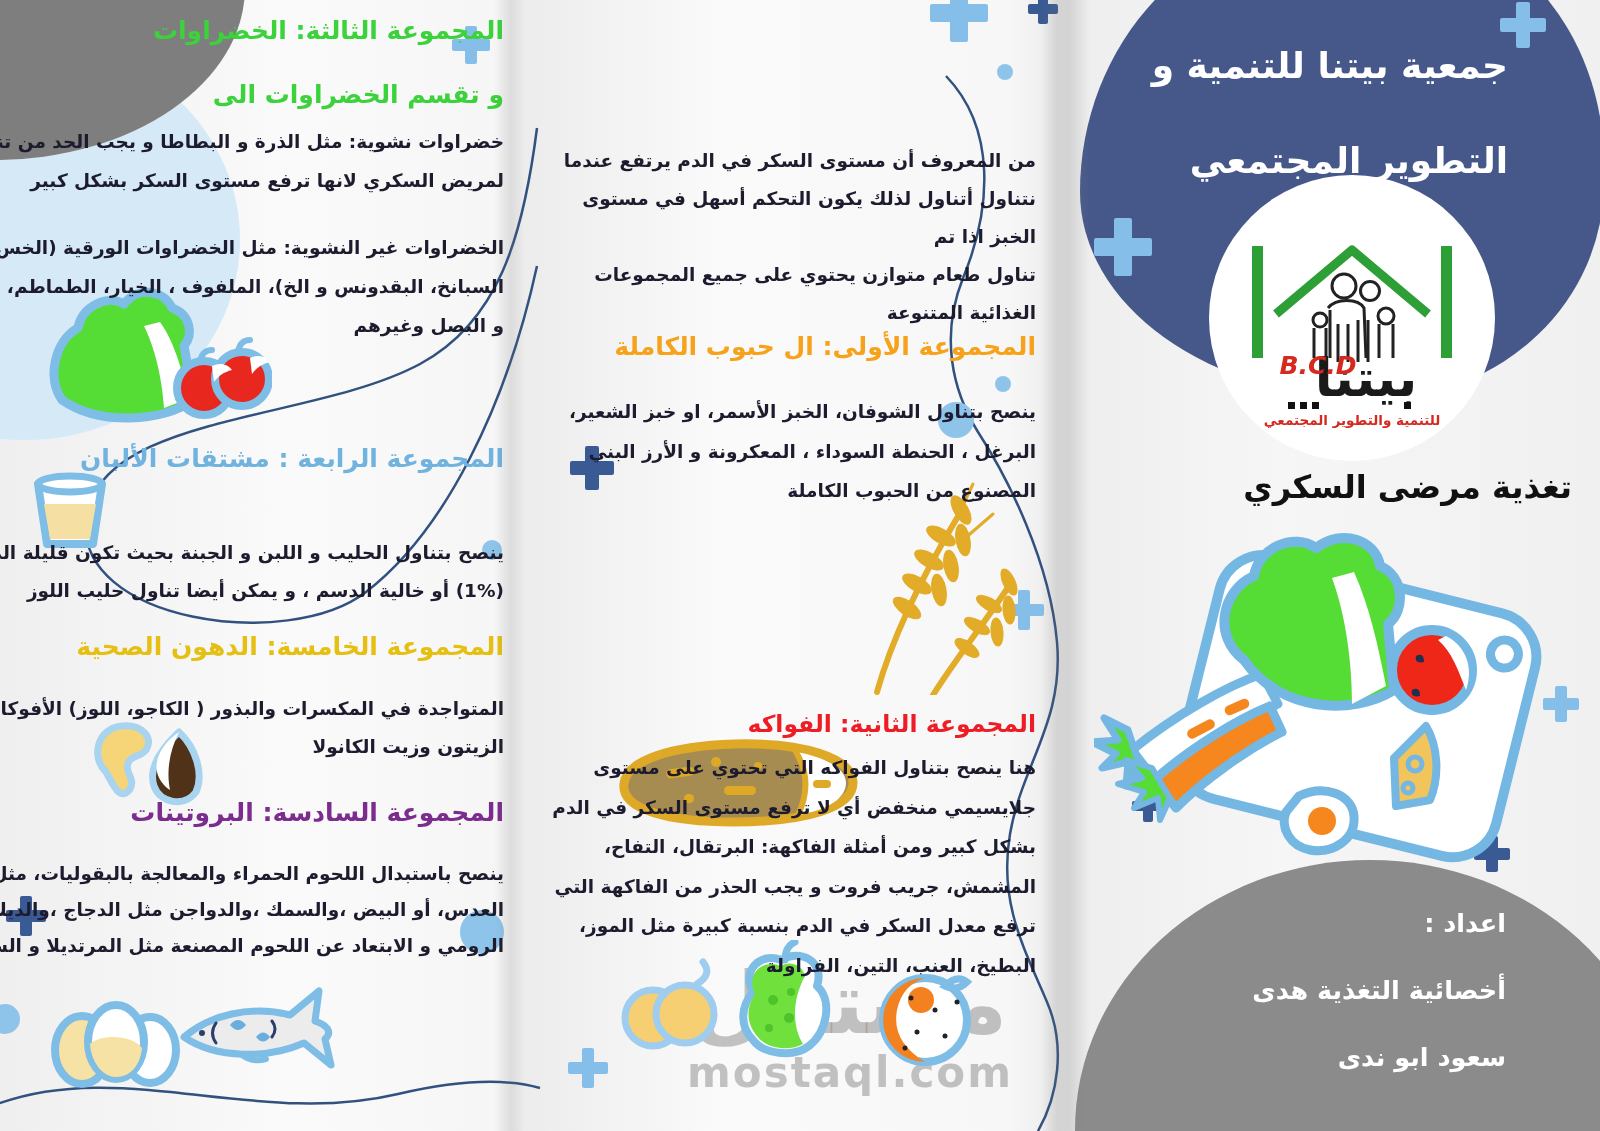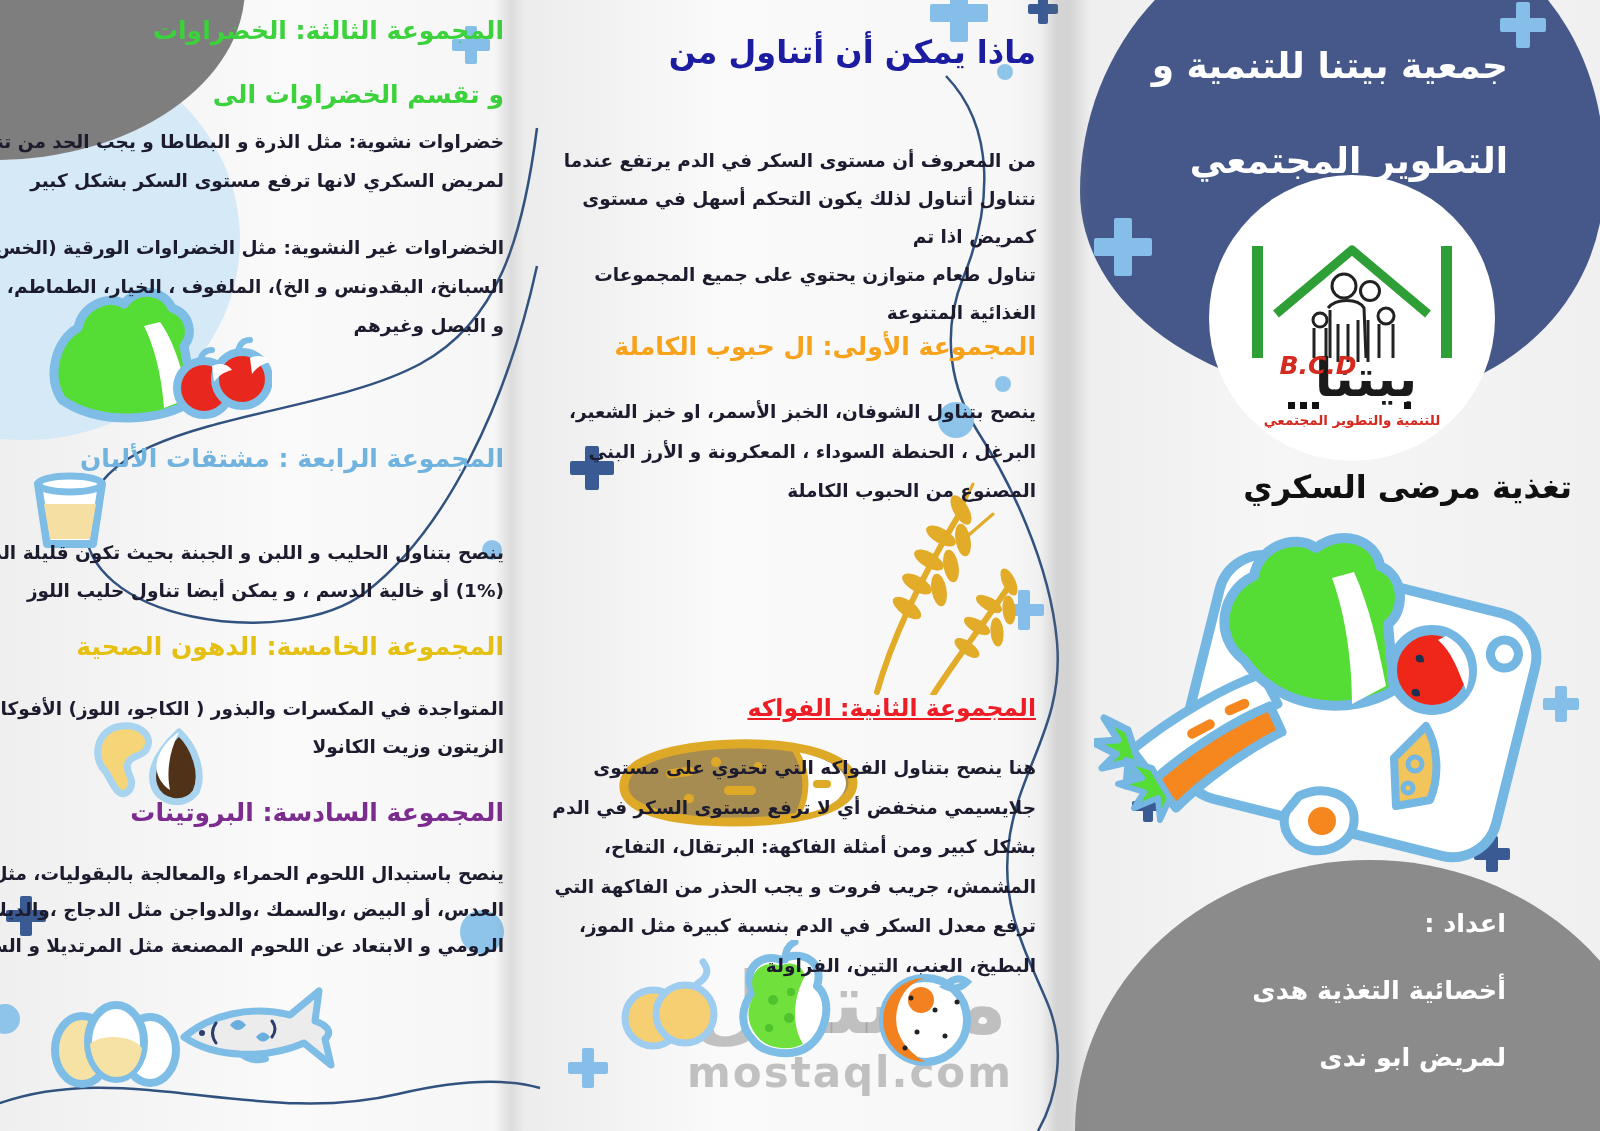--- a/index.html
+++ b/index.html
@@ -129,27 +129,26 @@
   <svg class="illus" style="left:172px;top:975px;" width="190" height="110" viewBox="0 0 190 110">
     <path d="M12,62 C38,40 78,30 118,40 L147,16 L143,46 C155,50 161,57 153,64 L159,90 L132,68 C96,84 44,84 12,62 Z" fill="#ececec" stroke="#7ebde6" stroke-width="7" stroke-linejoin="round"></path>
     <path d="M58,50 q8,-10 16,0 q-8,10 -16,0 Z" fill="#6aaede"></path>
     <path d="M84,62 q7,-9 14,0 q-7,9 -14,0 Z" fill="#6aaede"></path>
     <circle cx="30" cy="58" r="3" fill="#2c3e6b"></circle>
     <path d="M44,48 q-7,10 0,20 M100,46 q6,8 0,16" stroke="#2c3e6b" stroke-width="3" fill="none" stroke-linecap="round"></path>
     <path d="M70,80 q10,8 24,4" stroke="#7ebde6" stroke-width="6" fill="none" stroke-linecap="round"></path>
   </svg>
 
   <div class="txt" style="left:528px;top:20px;width:508px;padding-right:10px;font-size:32px;line-height:65px;color:#1c1ca0;">
-    <div class="ln">ماذا يمكن أن أتناول من</div>
   </div>
 
   <div class="txt body-lines" style="left:528px;top:142px;width:508px;padding-right:10px;line-height:38px;">
     <div class="ln">من المعروف أن مستوى السكر في الدم يرتفع عندما</div>
     <div class="ln">نتناول أتناول لذلك يكون التحكم أسهل في مستوى</div>
-    <div class="ln">كمريض اذا تم</div>
+    <div class="ln">الخبز اذا تم</div>
     <div class="ln">تناول طعام متوازن يحتوي على جميع المجموعات</div>
     <div class="ln">الغذائية المتنوعة</div>
   </div>
 
   <div class="txt" style="left:528px;top:332px;width:508px;padding-right:10px;font-size:25px;color:#f7a21b;">المجموعة الأولى: ال حبوب الكاملة</div>
 
   <div class="txt body-lines" style="left:528px;top:392px;width:508px;padding-right:10px;line-height:39.5px;">
     <div class="ln">ينصح بتناول الشوفان، الخبز الأسمر، او خبز الشعير،</div>
     <div class="ln">البرغل ، الحنطة السوداء ، المعكرونة و الأرز البني</div>
     <div class="ln">المصنوع من الحبوب الكاملة</div>
@@ -182,21 +181,21 @@
       <ellipse cx="174" cy="112" rx="6" ry="14" transform="rotate(-25 174 112)"></ellipse>
       <ellipse cx="154" cy="134" rx="6" ry="14" transform="rotate(-60 154 134)"></ellipse>
       <ellipse cx="174" cy="140" rx="6" ry="14" transform="rotate(-5 174 140)"></ellipse>
       <ellipse cx="142" cy="156" rx="6" ry="14" transform="rotate(-60 142 156)"></ellipse>
       <ellipse cx="162" cy="162" rx="6" ry="14" transform="rotate(-5 162 162)"></ellipse>
       <ellipse cx="132" cy="178" rx="6" ry="14" transform="rotate(-55 132 178)"></ellipse>
       <path d="M122,48 L138,14 M128,70 L158,44" fill="none" stroke-width="3" stroke-linecap="round"></path>
     </g>
   </svg>
 
-  <div class="txt" style="left:528px;top:694px;width:508px;padding-right:10px;font-size:23.5px;color:#ee1c25;text-decoration:underline;">المجموعة الثانية: الفواكه</div>
+  <div class="txt" style="left:528px;top:710px;width:508px;padding-right:10px;font-size:23.5px;color:#ee1c25;">المجموعة الثانية: الفواكه</div>
 
   <div class="txt body-lines" style="left:528px;top:748px;width:508px;padding-right:10px;line-height:39.5px;">
     <div class="ln">هنا ينصح بتناول الفواكه التي تحتوي على مستوى</div>
     <div class="ln">جلايسيمي منخفض أي لا ترفع مستوى السكر في الدم</div>
     <div class="ln">بشكل كبير ومن أمثلة الفاكهة: البرتقال، التفاح،</div>
     <div class="ln">المشمش، جريب فروت و يجب الحذر من الفاكهة التي</div>
     <div class="ln">ترفع معدل السكر في الدم بنسبة كبيرة مثل الموز،</div>
     <div class="ln">البطيخ، العنب، التين، الفراولة</div>
   </div>
 
@@ -285,18 +284,18 @@
     <path d="M300,240 L332,208 C344,228 346,258 336,282 L302,288 Z" fill="#f2c45c" stroke="#74b7e3" stroke-width="8" stroke-linejoin="round"></path>
     <circle cx="321" cy="246" r="7" fill="#f2c45c" stroke="#74b7e3" stroke-width="5"></circle>
     <circle cx="314" cy="270" r="5" fill="#f2c45c" stroke="#74b7e3" stroke-width="5"></circle>
     <path d="M205,278 C230,266 258,276 260,298 C262,322 238,336 216,332 C196,328 186,310 192,294 Z" fill="#ffffff" stroke="#74b7e3" stroke-width="9" stroke-linejoin="round"></path>
     <circle cx="228" cy="303" r="14" fill="#f5871e"></circle>
   </svg>
 
   <div class="txt" style="left:1150px;top:890px;width:356px;font-size:25.5px;line-height:67px;color:#ffffff;">
     <div class="ln">اعداد :</div>
     <div class="ln">أخصائية التغذية هدى</div>
-    <div class="ln" style="padding-left:50px;">لمريض ابو ندى</div>
+    <div class="ln" style="padding-left:50px;">سعود ابو ندى</div>
   </div>
 
   <div class="fold fold1"></div>
   <div class="fold fold2"></div>
 </div>
 
 </body></html>

